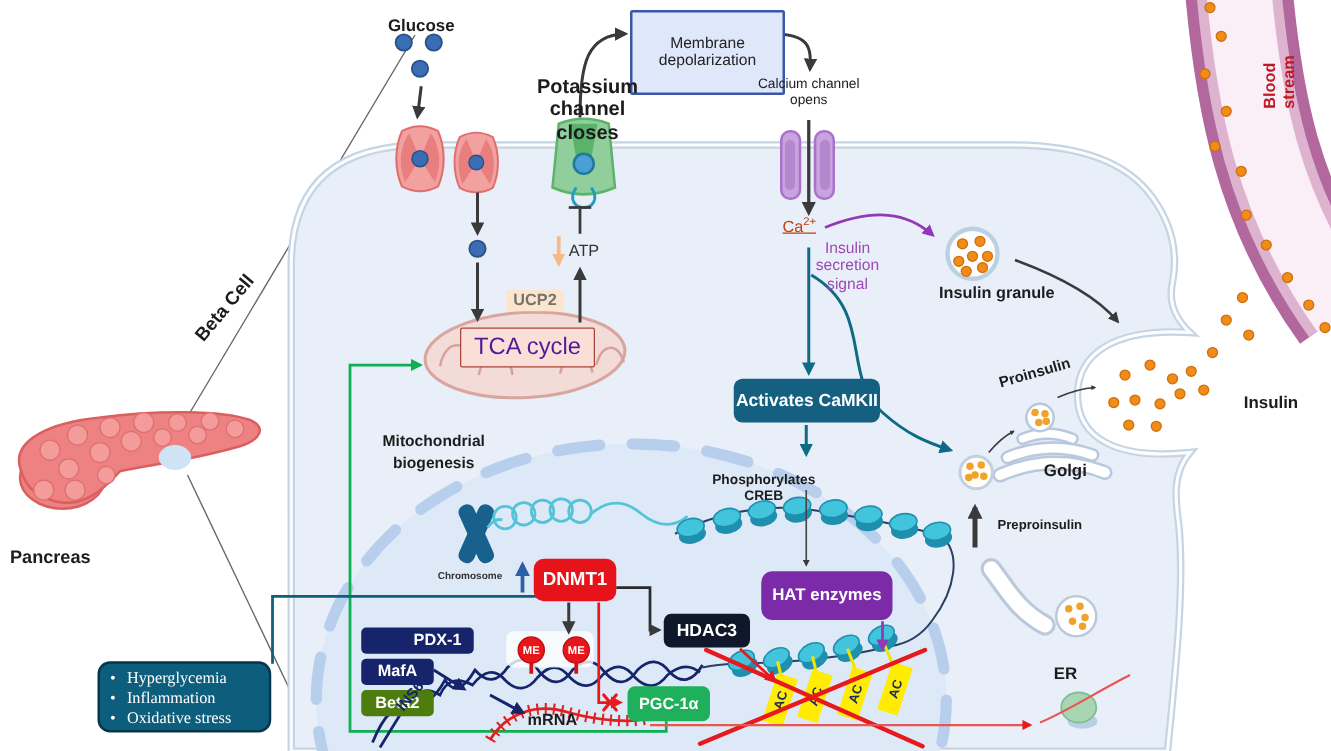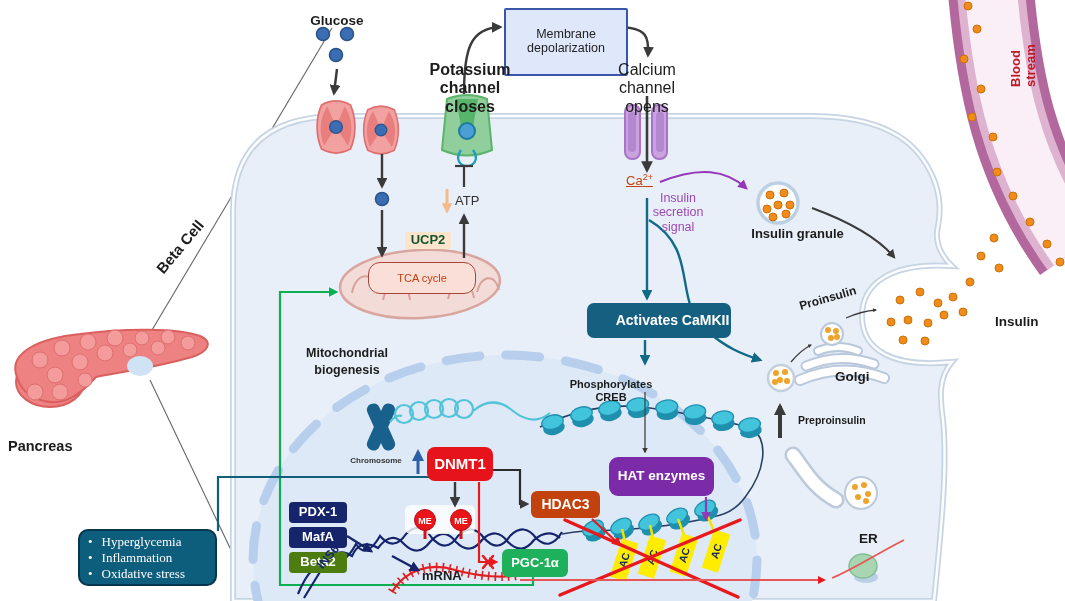--- a/index.html
+++ b/index.html
@@ -351,59 +351,59 @@
     </g>
     <ellipse cx="140" cy="366" rx="13" ry="10" fill="#cfe3f4"></ellipse>
   </g>
 </svg>
 
 <div class="lbl b ctr" style="left:302px;top:13px;width:70px;font-size:13.5px;">Glucose</div>
 
 <div class="box" style="left:504px;top:8px;width:112px;height:38px;background:#dfe8fa;border:2px solid #3a56a8;border-radius:2px;color:#222;font-weight:normal;font-size:12.5px;padding:13px 4px;">Membrane depolarization</div>
 
 <div class="lbl ctr" style="left:415px;top:61px;width:110px;font-size:16px;font-weight:bold;">Potassium channel closes</div>
-<div class="lbl ctr" style="left:597px;top:61px;width:100px;font-size:16px;">Calcium channel opens</div>
+<div class="lbl ctr" style="left:597px;top:61px;width:100px;font-size:11px;">Calcium channel opens</div>
 
 <div class="lbl b rot" style="left:1016px;top:6px;width:72px;font-size:13px;color:#c01822;transform:rotate(-90deg) translate(-30px,-28px);">Blood stream</div>
 
 
 <div class="lbl" style="left:455px;top:194px;font-size:13px;color:#333;">ATP</div>
 
-<div class="box" style="left:405px;top:232px;width:46px;height:17px;background:#fce4cd;color:#14532d;font-size:13px;border-radius:2px;">UCP2</div>
-
-<div class="box" style="left:368px;top:262px;width:106px;height:30px;background:#fadfd9;border:1.6px solid #a8453a;color:#c2410c;font-weight:normal;font-size:11px;border-radius:12px;">TCA cycle</div>
+<div class="box" style="left:405px;top:232px;width:46px;height:17px;background:#fce4cd;color:#737373;font-size:13px;border-radius:2px;">UCP2</div>
+
+<div class="box" style="left:368px;top:262px;width:106px;height:30px;background:#fadfd9;border:1.6px solid #a8453a;color:#4c1d95;font-weight:normal;font-size:19px;border-radius:2px;">TCA cycle</div>
 
 <div class="lbl" style="left:626px;top:172px;font-size:13px;color:#c2410c;text-decoration:underline;"><span>Ca</span><sup style="font-size:9px;">2+</sup></div>
 
 <div class="lbl ctr" style="left:648px;top:191px;width:60px;font-size:12.5px;color:#9b4bb5;">Insulin secretion signal</div>
 
 <div class="lbl b ctr" style="left:745px;top:227px;width:105px;font-size:13px;">Insulin granule</div>
 
 <div class="lbl b rot ctr" style="left:135px;top:238px;width:90px;font-size:15px;transform:rotate(-50deg);">Beta Cell</div>
 
-<div class="box" style="left:587px;top:303px;width:117px;height:35px;background:#156080;border-radius:7px;font-size:14px;padding-left:27px;">Activates CaMKII</div>
+<div class="box" style="left:587px;top:303px;width:117px;height:35px;background:#156080;border-radius:7px;font-size:14px;">Activates CaMKII</div>
 
 <div class="lbl b ctr" style="left:278px;top:345px;width:88px;font-size:12.5px;line-height:1.35;margin-left:25px;">Mitochondrial biogenesis</div>
 
 <div class="lbl b rot ctr" style="left:795px;top:292px;width:66px;font-size:12px;transform:rotate(-16deg);">Proinsulin</div>
 <div class="lbl b" style="left:835px;top:369px;font-size:13.5px;">Golgi</div>
 <div class="lbl b" style="left:798px;top:414px;font-size:10.5px;">Preproinsulin</div>
 <div class="lbl b" style="left:995px;top:314px;font-size:13.5px;">Insulin</div>
-<div class="lbl b" style="left:843px;top:531px;font-size:13.5px;margin-left:16px;">ER</div>
+<div class="lbl b" style="left:843px;top:531px;font-size:13.5px;">ER</div>
 
 <div class="lbl b ctr" style="left:562px;top:378px;width:98px;font-size:11px;">Phosphorylates CREB</div>
 
 <div class="lbl b ctr" style="left:348px;top:456px;width:56px;font-size:8px;color:#333;">Chromosome</div>
 
 <div class="box" style="left:427px;top:447px;width:66px;height:34px;background:#e7131a;border-radius:8px;font-size:15px;">DNMT1</div>
-<div class="box" style="left:531px;top:491px;width:69px;height:27px;background:#c2410c;border-radius:6px;font-size:14px;">HDAC3</div>
+<div class="box" style="left:531px;top:491px;width:69px;height:27px;background:#0f172a;border-radius:6px;font-size:14px;">HDAC3</div>
 <div class="box" style="left:609px;top:457px;width:105px;height:39px;background:#7b2aa8;border-radius:9px;font-size:13.5px;">HAT enzymes</div>
 <div class="box" style="left:502px;top:549px;width:66px;height:28px;background:#1fb05c;border-radius:6px;font-size:13px;">PGC-1α</div>
 
-<div class="box" style="left:289px;top:502px;width:58px;height:21px;background:#16246b;border-radius:4px;font-size:13px;">PDX-1</div>
+<div class="box" style="left:289px;top:502px;width:58px;height:21px;background:#16246b;border-radius:4px;font-size:13px;padding-left:32px;">PDX-1</div>
 <div class="box" style="left:289px;top:527px;width:58px;height:21px;background:#16246b;border-radius:4px;font-size:13px;">MafA</div>
 <div class="box" style="left:289px;top:552px;width:58px;height:21px;background:#4d7c0f;border-radius:4px;font-size:13px;">Beta2</div>
 
 <div class="lbl b rot" style="left:312px;top:543px;width:46px;font-size:12px;color:#16256b;transform:rotate(-50deg);">INS6</div>
 
 <div class="lbl b" style="left:422px;top:569px;font-size:13px;">mRNA</div>
 
 <div class="lbl b" style="left:8px;top:438px;font-size:14.5px;">Pancreas</div>
 
 <div class="serif" style="position:absolute;left:78px;top:529px;width:139px;height:57px;background:#0d5d7d;border:2.5px solid #06364d;border-radius:10px;color:#fff;font-size:13px;display:flex;flex-direction:column;justify-content:center;padding:2px 8px;box-sizing:border-box;">

